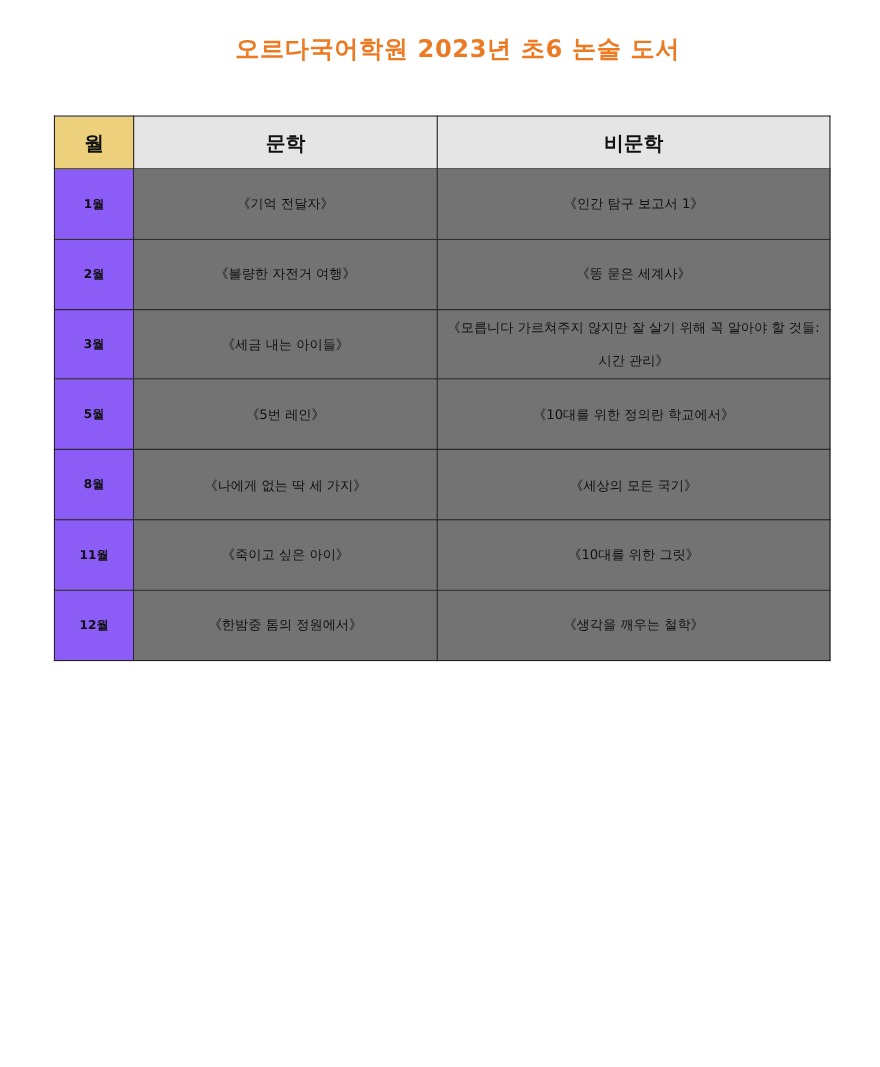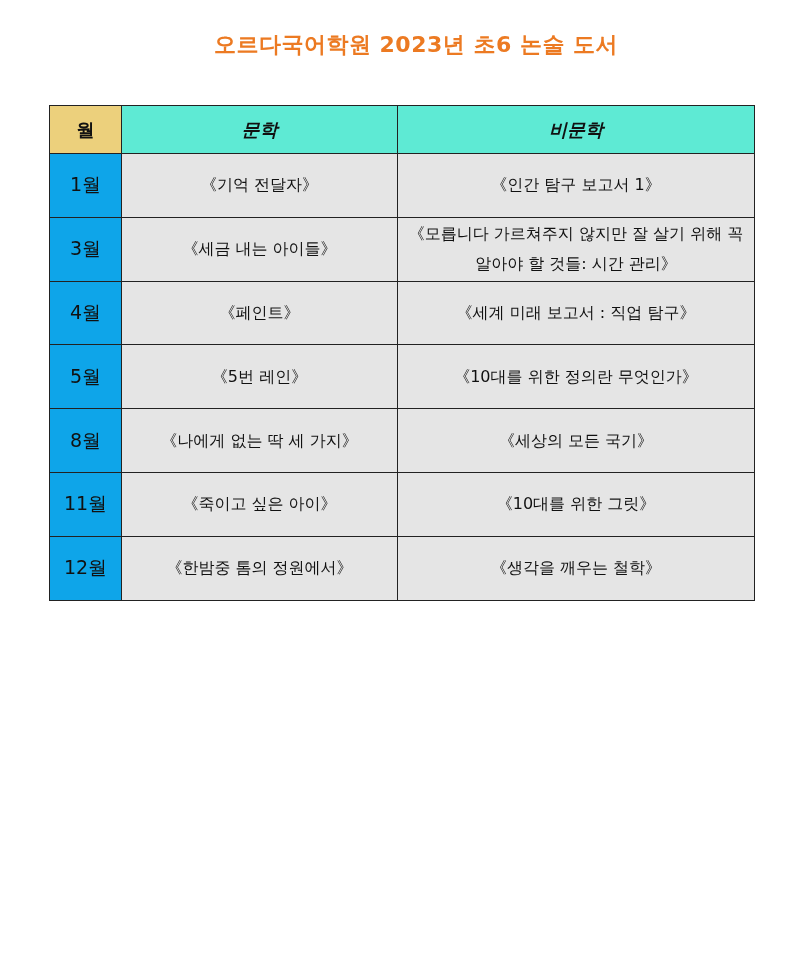--- a/index.html
+++ b/index.html
@@ -43,31 +43,31 @@
     }
     col.c-month { width: 72px; }
     col.c-lit { width: 276px; }
     col.c-nonlit { width: 357px; }
     thead th {
       height: 47px;
       font-size: 18px;
       font-weight: bold;
     }
     th.h-month { background: #ecd07c; }
-    th.h-lit, th.h-nonlit { background: #5eead4; font-style: italic; }
+    th.h-lit, th.h-nonlit { background: #e5e5e5; }
     tbody tr { height: 63.8px; }
     td.month {
-      background: #0ea5e9;
-      font-weight: normal;
-      font-size: 19px;
+      background: #8b5cf6;
+      font-weight: bold;
+      font-size: 11px;
     }
     td.book {
-      font-size: 16px;
+      font-size: 12px;
       line-height: 30px;
-      background: #e5e5e5;
+      background: #737373;
     }
   </style>
 </head>
 <body>
 
 <div class="title">오르다국어학원 2023년 초6 논술 도서</div>
 
 <table class="schedule">
   <colgroup>
     <col class="c-month">
@@ -81,33 +81,33 @@
       <th class="h-nonlit">비문학</th>
     </tr>
   </thead>
   <tbody>
     <tr>
       <td class="month">1월</td>
       <td class="book">《기억 전달자》</td>
       <td class="book">《인간 탐구 보고서 1》</td>
     </tr>
     <tr>
+      <td class="month">2월</td>
+      <td class="book">《불량한 자전거 여행》</td>
+      <td class="book">《똥 묻은 세계사》</td>
+    </tr>
+    <tr>
       <td class="month">3월</td>
       <td class="book">《세금 내는 아이들》</td>
       <td class="book">《모릅니다 가르쳐주지 않지만 잘 살기 위해 꼭 알아야 할 것들: 시간 관리》</td>
     </tr>
     <tr>
-      <td class="month">4월</td>
-      <td class="book">《페인트》</td>
-      <td class="book">《세계 미래 보고서 : 직업 탐구》</td>
-    </tr>
-    <tr>
       <td class="month">5월</td>
       <td class="book">《5번 레인》</td>
-      <td class="book">《10대를 위한 정의란 무엇인가》</td>
+      <td class="book">《10대를 위한 정의란 학교에서》</td>
     </tr>
     <tr>
       <td class="month">8월</td>
       <td class="book">《나에게 없는 딱 세 가지》</td>
       <td class="book">《세상의 모든 국기》</td>
     </tr>
     <tr>
       <td class="month">11월</td>
       <td class="book">《죽이고 싶은 아이》</td>
       <td class="book">《10대를 위한 그릿》</td>

